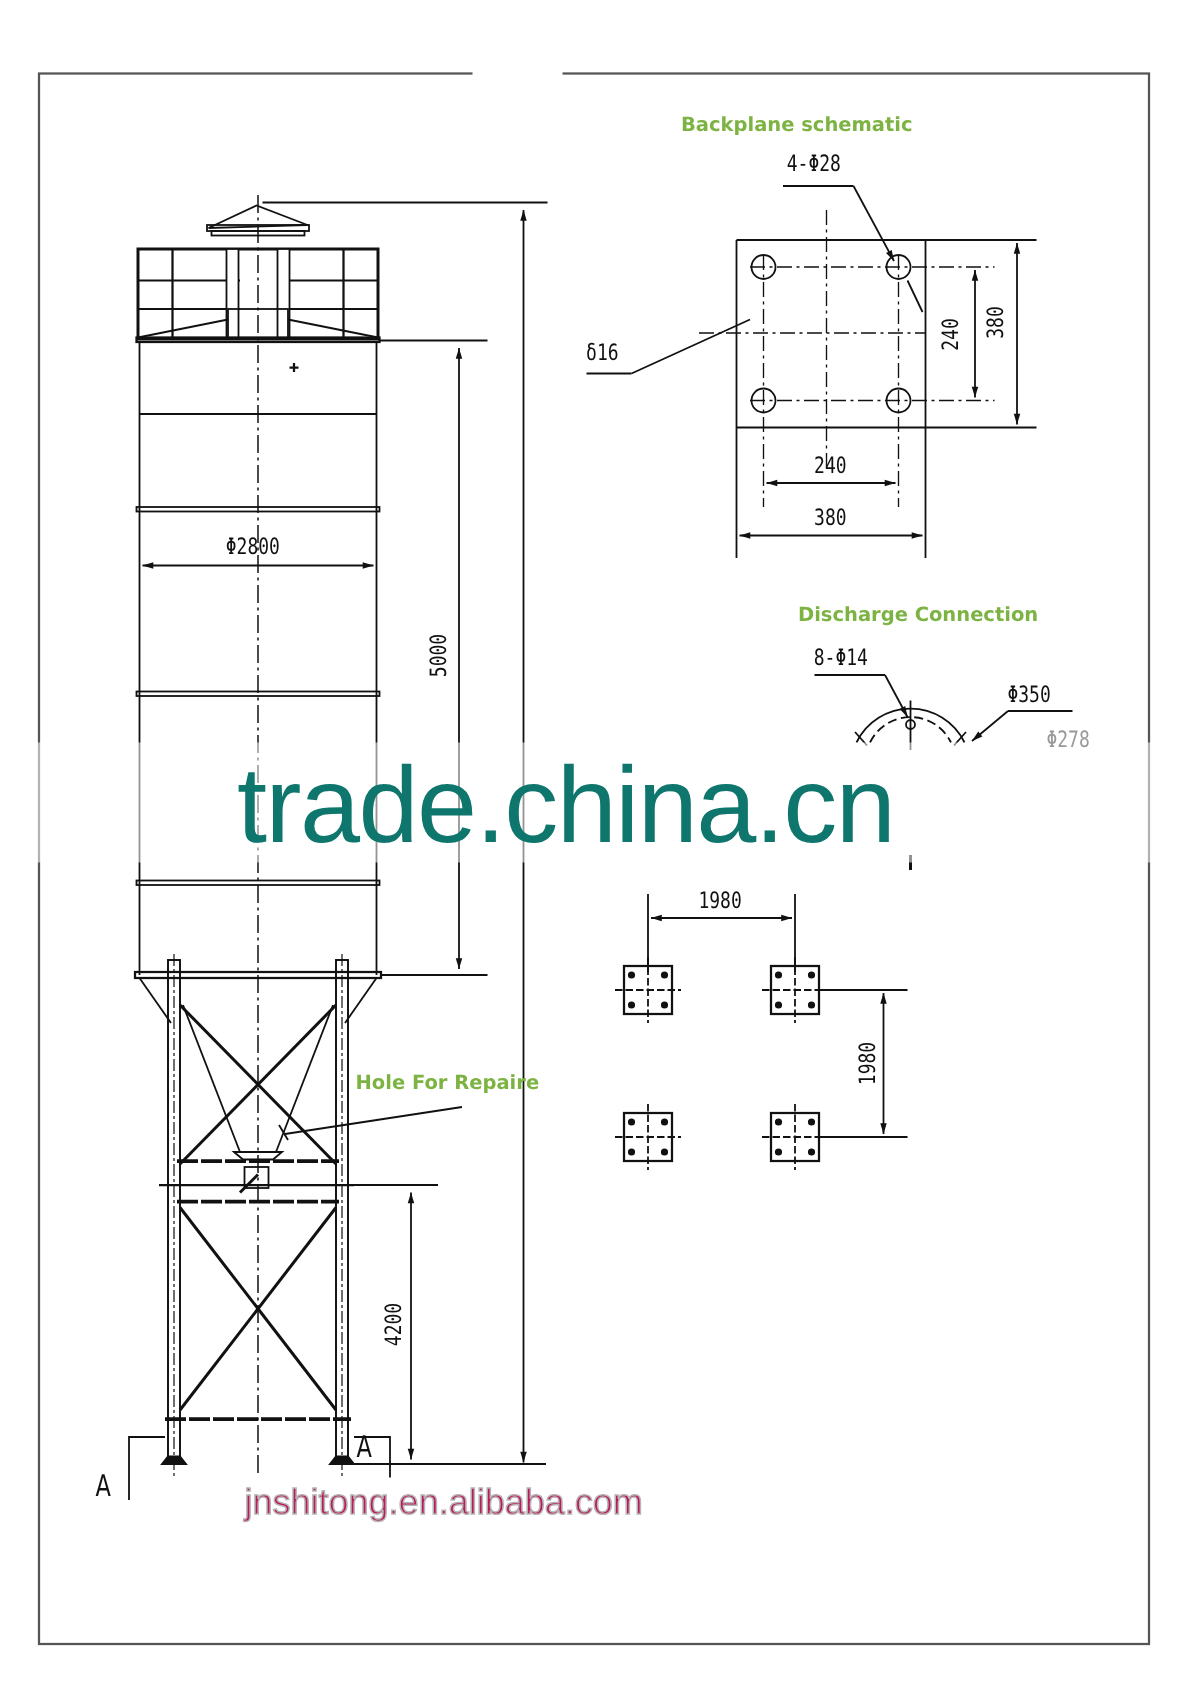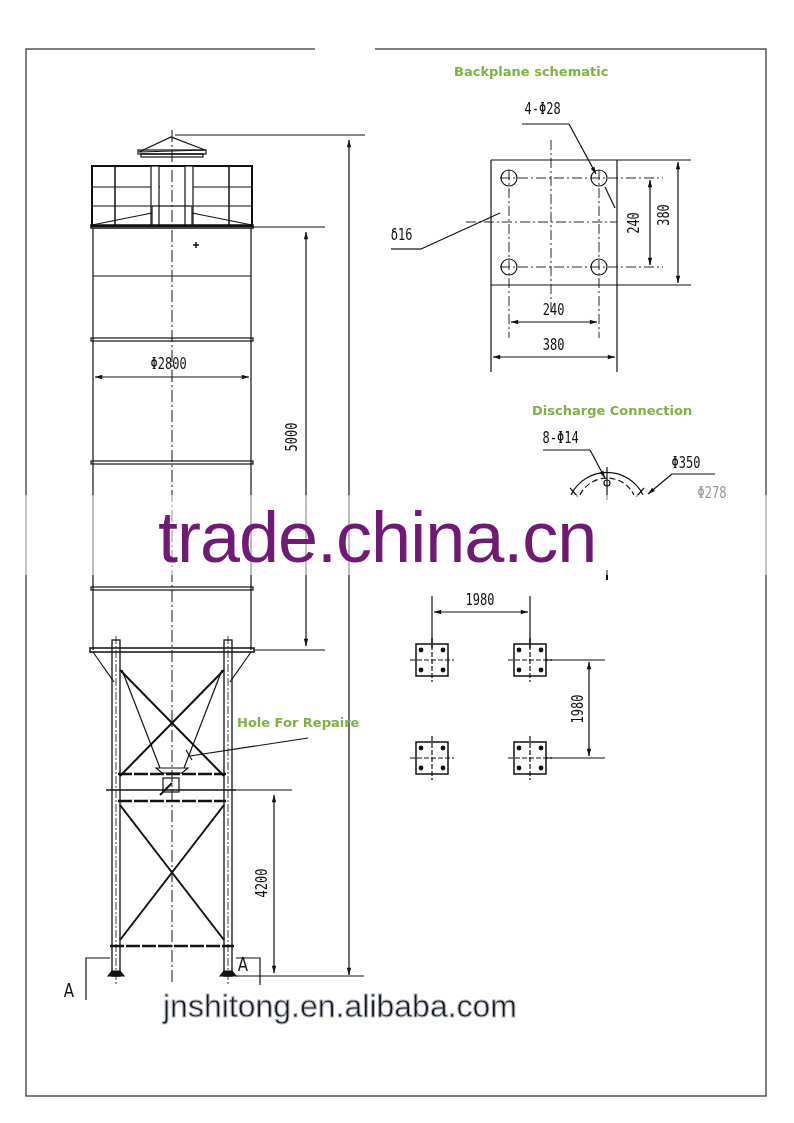--- a/index.html
+++ b/index.html
@@ -1,22 +1,22 @@
 <!DOCTYPE html>
 <html><head>
 <meta charset="utf-8">
 <style>
   html, body { margin: 0; padding: 0; background: #ffffff; }
   body { width: 794px; height: 1123px; position: relative; overflow: hidden; font-family: "DejaVu Sans", sans-serif; }
   #sheet { position: absolute; left: 0; top: 0; width: 794px; height: 1123px; }
   .lbl-green { position: absolute; color: #7cb342; font-weight: bold; font-size: 13px; font-family: "DejaVu Sans", sans-serif; white-space: nowrap; }
   .dim { position: absolute; font-family: "DejaVu Sans Mono", monospace; font-size: 15px; color: #111; white-space: nowrap; transform-origin: center center; transform: scaleX(0.8); }
   .dim.rot { transform: rotate(-90deg) scaleX(0.8); }
-  .wm { position: absolute; color: #701a75; font-family: "Liberation Sans", sans-serif; font-size: 72px; letter-spacing: -1px; white-space: nowrap; }
-  .wm2 { position: absolute; color: #0f172a; -webkit-text-stroke: 1px #b5b5b5; font-family: "Liberation Sans", sans-serif; font-size: 32px; white-space: nowrap; text-align: center; }
+  .wm { position: absolute; color: #0f766e; font-family: "Liberation Sans", sans-serif; font-size: 72px; letter-spacing: -1px; white-space: nowrap; }
+  .wm2 { position: absolute; color: #be185d; -webkit-text-stroke: 1px #b5b5b5; font-family: "Liberation Sans", sans-serif; font-size: 24px; white-space: nowrap; text-align: center; }
   .title { position: absolute; color: #b14fe0; font-family: "DejaVu Sans", sans-serif; font-size: 36px; white-space: nowrap; }
   .sec { position: absolute; font-family: "DejaVu Sans", sans-serif; font-size: 20px; color: #111; transform: scaleX(0.75); }
 </style>
 </head>
 <body>
 
 <div id="sheet">
   <svg width="794" height="1123" viewBox="0 0 794 1123">
     <defs>
       <marker id="arr" viewBox="0 0 10 10" refX="10" refY="5" markerWidth="10" markerHeight="6" orient="auto-start-reverse">
@@ -190,21 +190,21 @@
           <circle cx="519" cy="768" r="1.8" fill="#111"></circle>
             <circle cx="541" cy="768" r="1.8" fill="#111"></circle>
         </g>
       </g>
     </g>
 
     <rect x="0" y="495" width="794" height="80" fill="#ffffff" opacity="0.55"></rect>
   </svg>
 
   
-  <span class="lbl-green" style="left:454px; top:64px;">Backplane schematic</span>
+  <span class="lbl-green" style="left:454px; top:76px;">Backplane schematic</span>
   <span class="dim" style="left:520px; top:100px;">4-Φ28</span>
   <span class="dim" style="left:388px; top:226px;">δ16</span>
   <span class="dim rot" style="left:620px; top:214px;">240</span>
   <span class="dim rot" style="left:650px; top:206px;">380</span>
   <span class="dim" style="left:540px; top:301px;">240</span>
   <span class="dim" style="left:540px; top:336px;">380</span>
 
   <span class="lbl-green" style="left:532px; top:403px;">Discharge Connection</span>
   <span class="dim" style="left:538px; top:429px;">8-Φ14</span>
   <span class="dim" style="left:668px; top:454px;">Φ350</span>

